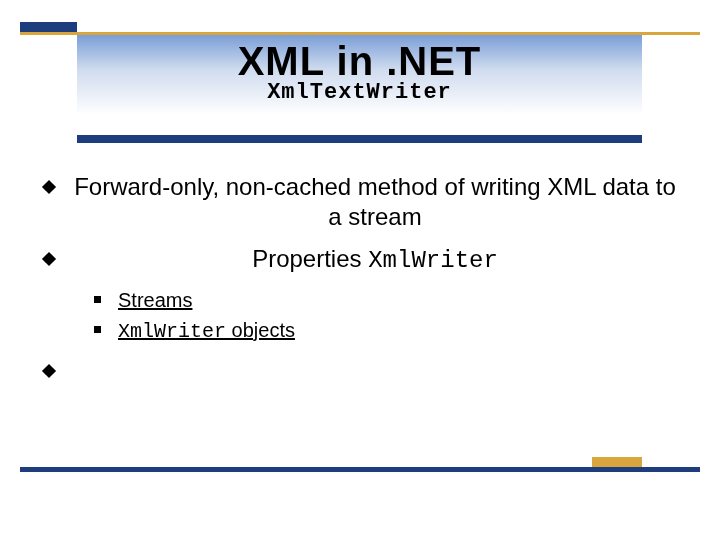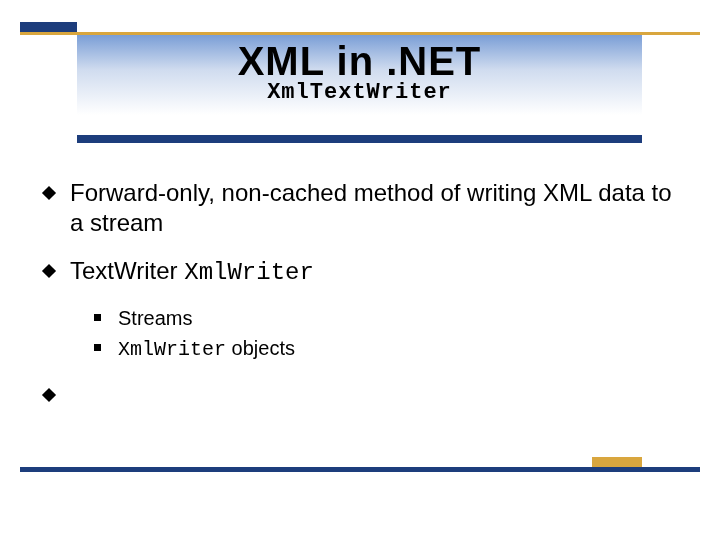--- a/index.html
+++ b/index.html
@@ -75,36 +75,38 @@
     top: 160px;
     left: 40px;
     width: 640px;
     font-size: 24px;
     color: #000;
     line-height: 1.25;
   }
   .lvl1 {
     position: relative;
     padding-left: 30px;
-    margin: 18px 0;
+    margin: 12px 0;
+    text-align: center;
   }
   .lvl1 .bullet-dia {
     position: absolute;
     left: 4px;
     top: 10px;
     width: 10px;
     height: 10px;
     background: #000;
     transform: rotate(45deg);
   }
   .lvl2 {
     position: relative;
     padding-left: 30px;
     margin: 5px 0 5px 48px;
     font-size: 20px;
+    text-decoration: underline;
   }
   .lvl2 .bullet-sq {
     position: absolute;
     left: 6px;
     top: 8px;
     width: 7px;
     height: 7px;
     background: #000;
   }
   .mono {
@@ -144,21 +146,21 @@
 
   <div class="body">
 
     <div class="lvl1">
       <span class="bullet-dia"></span>
       <span>Forward-only, non-cached method of writing XML data to a stream</span>
     </div>
 
     <div class="lvl1">
       <span class="bullet-dia"></span>
-      <span>TextWriter </span><span class="mono">XmlWriter</span>
+      <span>Properties </span><span class="mono">XmlWriter</span>
     </div>
 
 
     <div class="lvl2">
       <span class="bullet-sq"></span>
       <span>Streams</span>
     </div>
     <div class="lvl2">
       <span class="bullet-sq"></span>
       <span class="mono">XmlWriter</span><span> objects</span>

